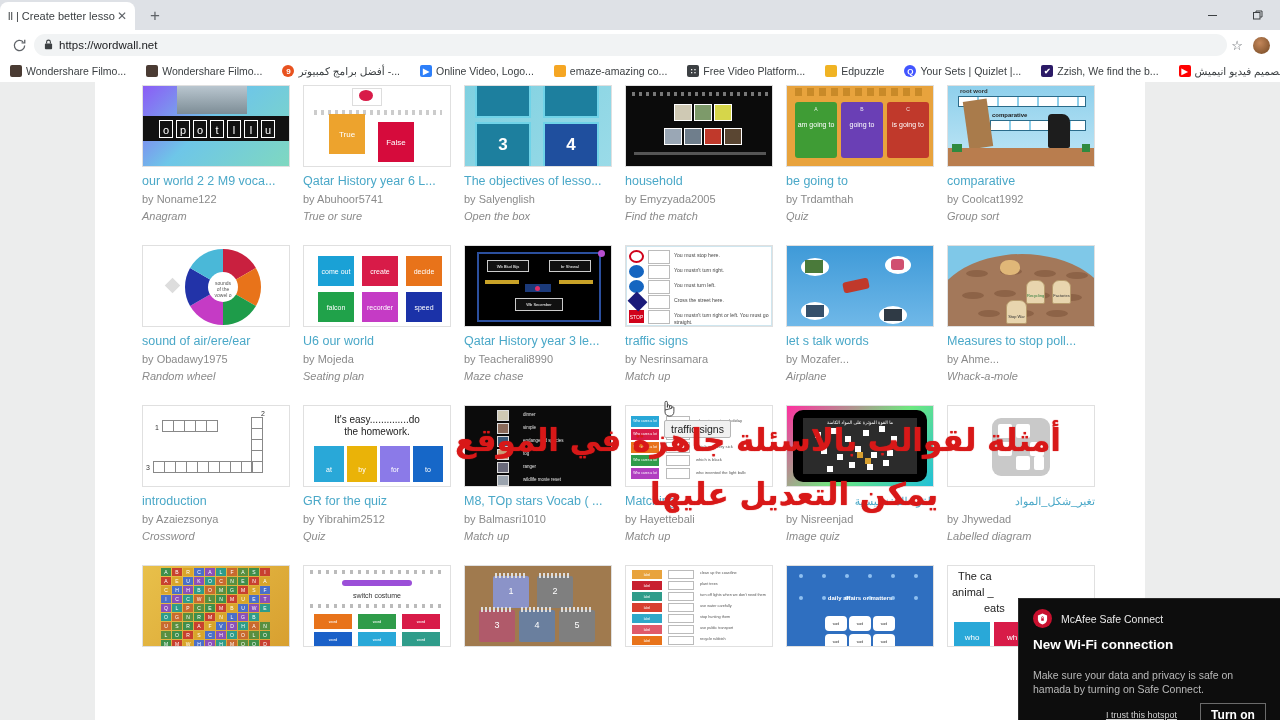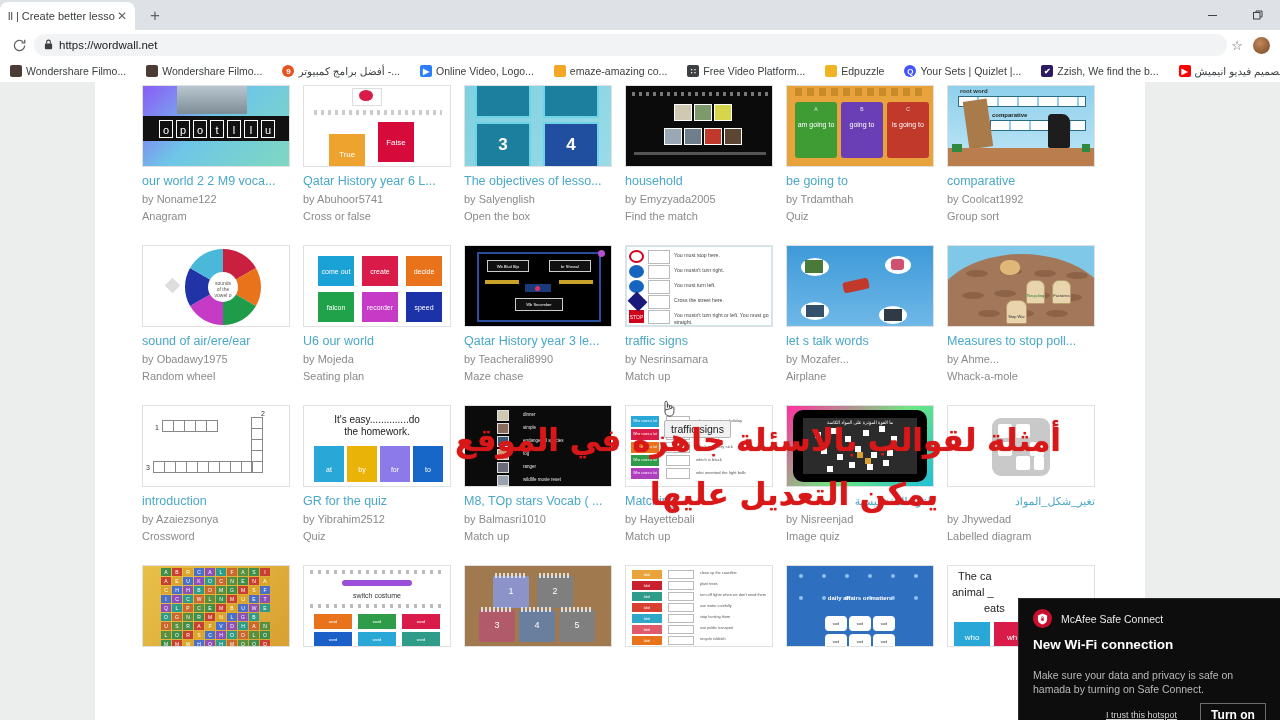--- a/index.html
+++ b/index.html
@@ -84,21 +84,21 @@
   .thumb{
     width:148px; height:82px; border:1px solid #e0e0e0; background:#fff;
     overflow:hidden; position:relative;
   }
   .card-title{
     display:block; margin-top:7px; font-size:12.5px; color:#4aa8c8;
     white-space:nowrap; overflow:hidden; text-overflow:clip; line-height:15px;
   }
   .card-title.rtl{ direction:rtl; text-align:right; font-size:11px; }
   .card-author{ display:block; font-size:11px; color:#8a8a8a; margin-top:3px; line-height:14px;}
-  .card-type{ display:block; font-size:11px; color:#8a8a8a; margin-top:3px; line-height:14px;}
+  .card-type{ display:block; font-size:11px; color:#8a8a8a; margin-top:3px; line-height:14px;font-style:italic;}
 
   
   .t-fill{position:absolute;inset:0;}
   .center{display:flex;align-items:center;justify-content:center;}
 
   
   .tooltip{
     position:absolute; left:664px; top:338px;
     background:#f1f1f1; border:1px solid #b5b5b5;
     font-size:10.5px; color:#222; padding:2px 6px; border-radius:2px;
@@ -254,27 +254,27 @@
             <span class="card-author">by Noname122</span>
             <span class="card-type">Anagram</span>
           </div>
           <div class="card" style="margin-bottom: 22px;">
             <div class="thumb">
               <div class="t-fill">
                 <div style="position:absolute;inset:0;background:#fff"></div>
            <div style="position:absolute;left:48px;top:2px;width:30px;height:18px;background:#fff;border:1px solid #ddd"></div>
            <div style="position:absolute;left:55px;top:4px;width:14px;height:11px;border-radius:50%;background:#d81b48"></div>
            <div style="position:absolute;left:10px;top:24px;width:128px;height:5px;background:repeating-linear-gradient(90deg,#ccc 0 3px,transparent 3px 7px)"></div>
-           <div style="position:absolute;left:25px;top:48px;width:36px;height:40px;background:#eda32d;color:#fff;font-size:8px" class="center">True</div>
+           <div style="position:absolute;left:25px;top:28px;width:36px;height:40px;background:#eda32d;color:#fff;font-size:8px" class="center">True</div>
            <div style="position:absolute;left:74px;top:36px;width:36px;height:40px;background:#d60b3c;color:#fff;font-size:8px" class="center">False</div>
               </div>
             </div>
             <a class="card-title">Qatar History year 6 L...</a>
             <span class="card-author">by Abuhoor5741</span>
-            <span class="card-type">Cross or false</span>
+            <span class="card-type">True or sure</span>
           </div>
           <div class="card" style="margin-bottom: 22px;">
             <div class="thumb">
               <div class="t-fill">
                 <div style="position:absolute;inset:0;background:linear-gradient(135deg,#7fd0e0,#9adbe8)"></div>
            <div style="position:absolute;left:10px;top:-14px;width:56px;height:46px;background:#1d7f9e;border:2px solid #6fd3e8"></div>
            <div style="position:absolute;left:78px;top:-14px;width:56px;height:46px;background:#1d7f9e;border:2px solid #6fd3e8"></div>
            <div style="position:absolute;left:10px;top:36px;width:56px;height:46px;background:#1d7f9e;border:2px solid #6fd3e8;color:#fff;font-size:17px;font-weight:bold" class="center">3</div>
            <div style="position:absolute;left:78px;top:36px;width:56px;height:46px;background:#1f4f9e;border:2px solid #6fd3e8;color:#fff;font-size:17px;font-weight:bold" class="center">4</div>
               </div>

